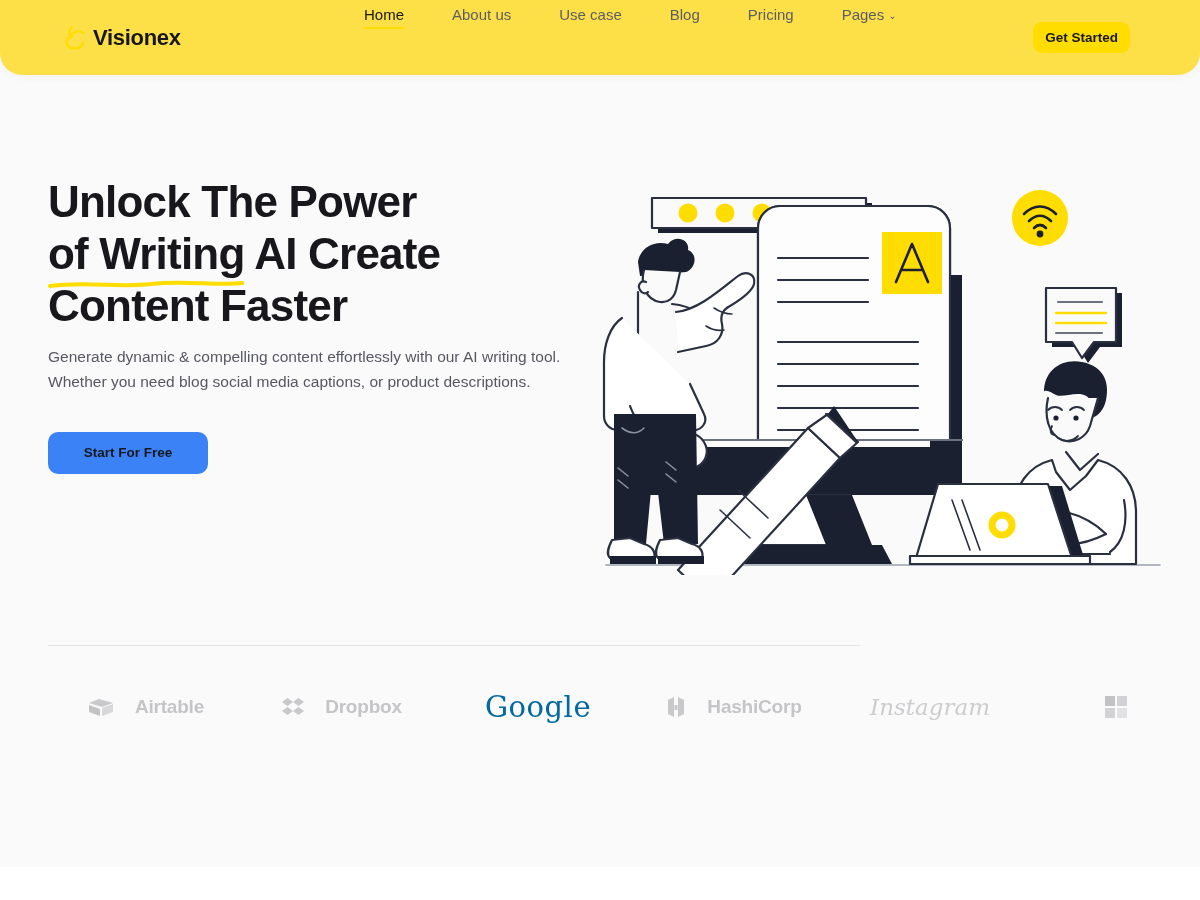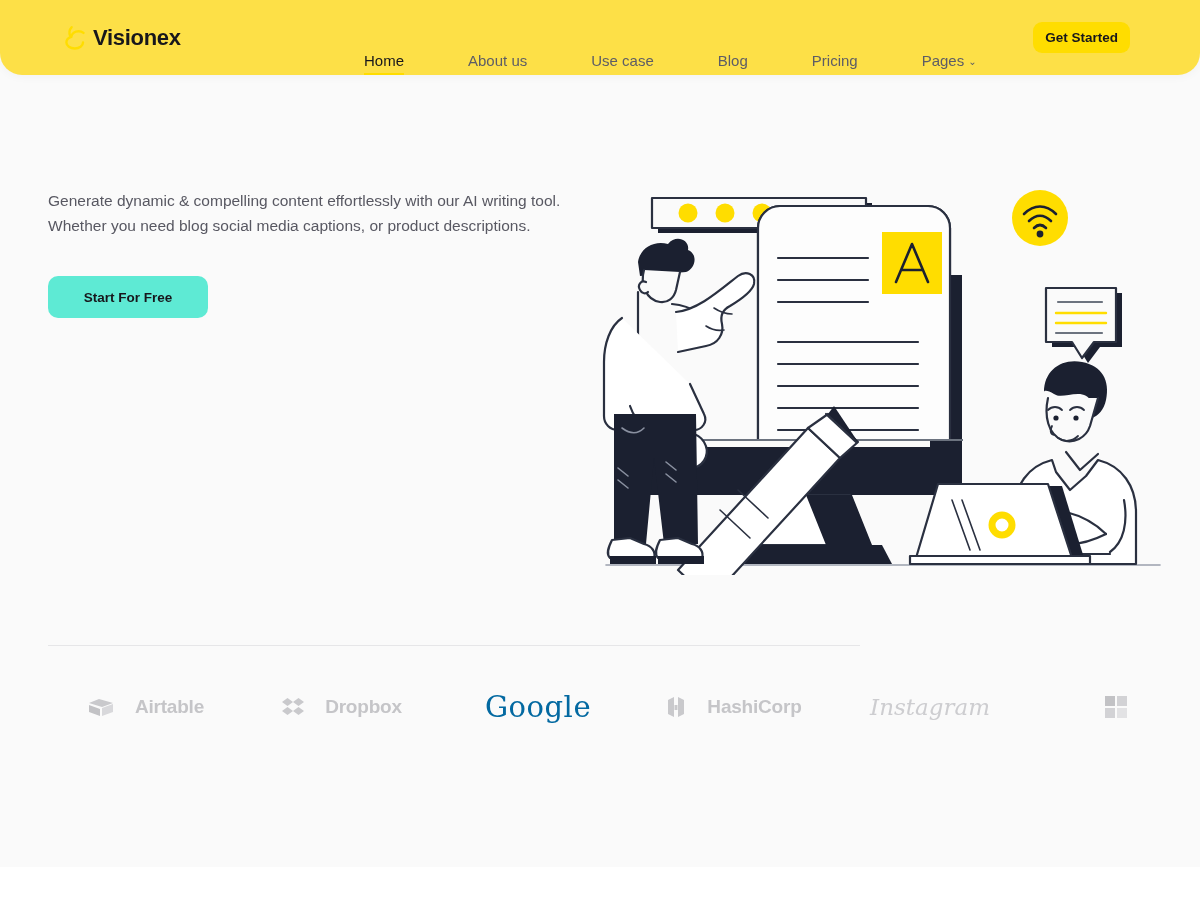--- a/index.html
+++ b/index.html
@@ -53,22 +53,22 @@
     line-height: 1;
     margin-left: -3px;
   }
 
   .nav {
     position: absolute;
     left: 340px;
     top: 0;
     height: 75px;
     display: flex;
-    align-items: flex-end;
-    gap: 16px;
+    align-items: flex-start;
+    gap: 0px;
   }
   .nav-item {
     position: relative;
     font-size: 15px;
     color: #5d5d66;
     padding: 6px 24px;
     cursor: pointer;
     white-space: nowrap;
     display: flex;
     align-items: center;
@@ -147,21 +147,21 @@
     border-radius: 10px;
     font-family: inherit;
     font-size: 13.5px;
     font-weight: 700;
     cursor: pointer;
     height: 42px;
     display: flex;
     align-items: center;
     justify-content: center;
   }
-  .btn-primary { background: #5eead4; color: #17171c; width: 160px; }
+  .btn-primary { background: #3b82f6; color: #17171c; width: 160px; }
   .btn-secondary { background: #efeff0; color: #17171c; width: 174px; }
 
   
   .hero-art {
     position: absolute;
     left: 600px;
     top: 170px;
     width: 570px;
     height: 405px;
   }
@@ -254,20 +254,30 @@
       <div class="nav-item">
         <span>Pages</span>
         <span class="chev">⌄</span>
       </div>
     </nav>
 
     <button class="cta-header">Get Started</button>
   </div>
 
   <div class="hero-left">
+    <h1 class="hero-title">
+      <span>Unlock The Power</span><br>
+      <span class="hl-underline">
+        <span>of Writing</span>
+        <svg viewBox="0 0 200 10" preserveAspectRatio="none">
+          <path d="M2 7 C 40 2, 70 9, 105 5 C 140 1, 170 7, 198 4" fill="none" stroke="#FFDD00" stroke-width="4" stroke-linecap="round"></path>
+        </svg>
+      </span><span> AI Create</span><br>
+      <span>Content Faster</span>
+    </h1>
 
     <p class="hero-sub">Generate dynamic &amp; compelling content effortlessly with our AI writing tool. Whether you need blog social media captions, or product descriptions.</p>
 
     <div class="hero-buttons">
       <button class="btn btn-primary">Start For Free</button>
     </div>
   </div>
 
   <div class="hero-art">
     <svg viewBox="0 0 570 405" xmlns="http://www.w3.org/2000/svg">

